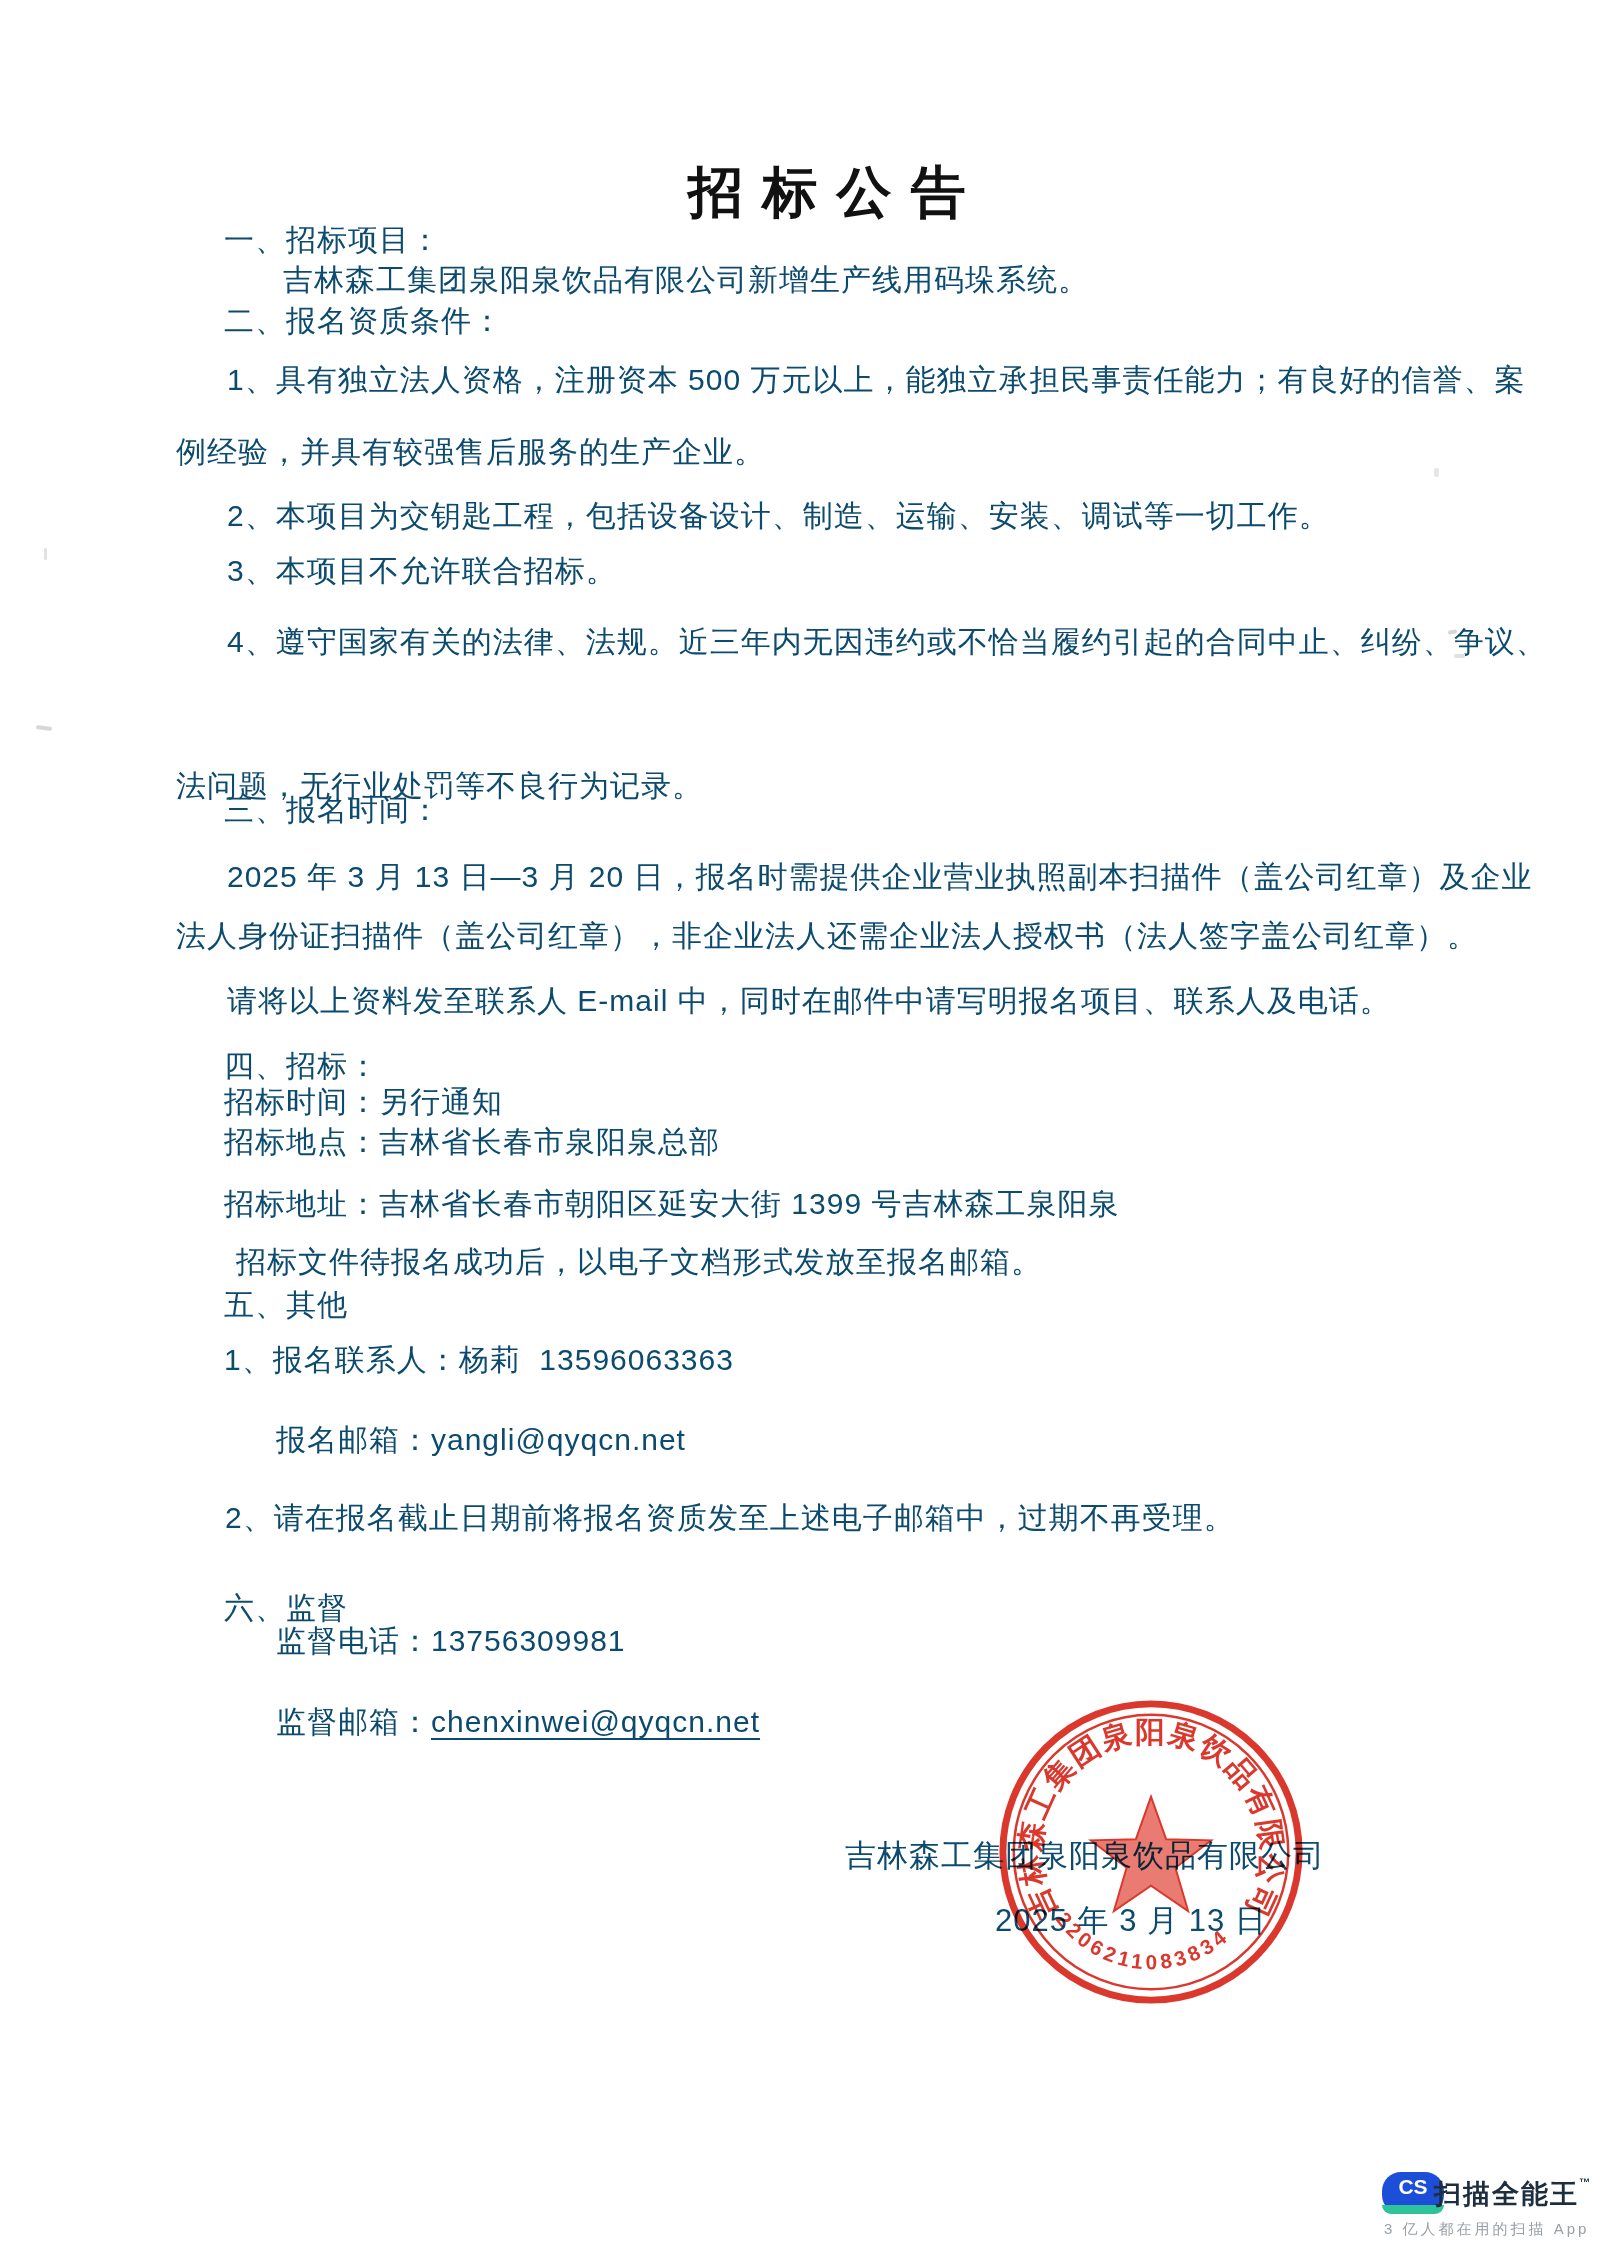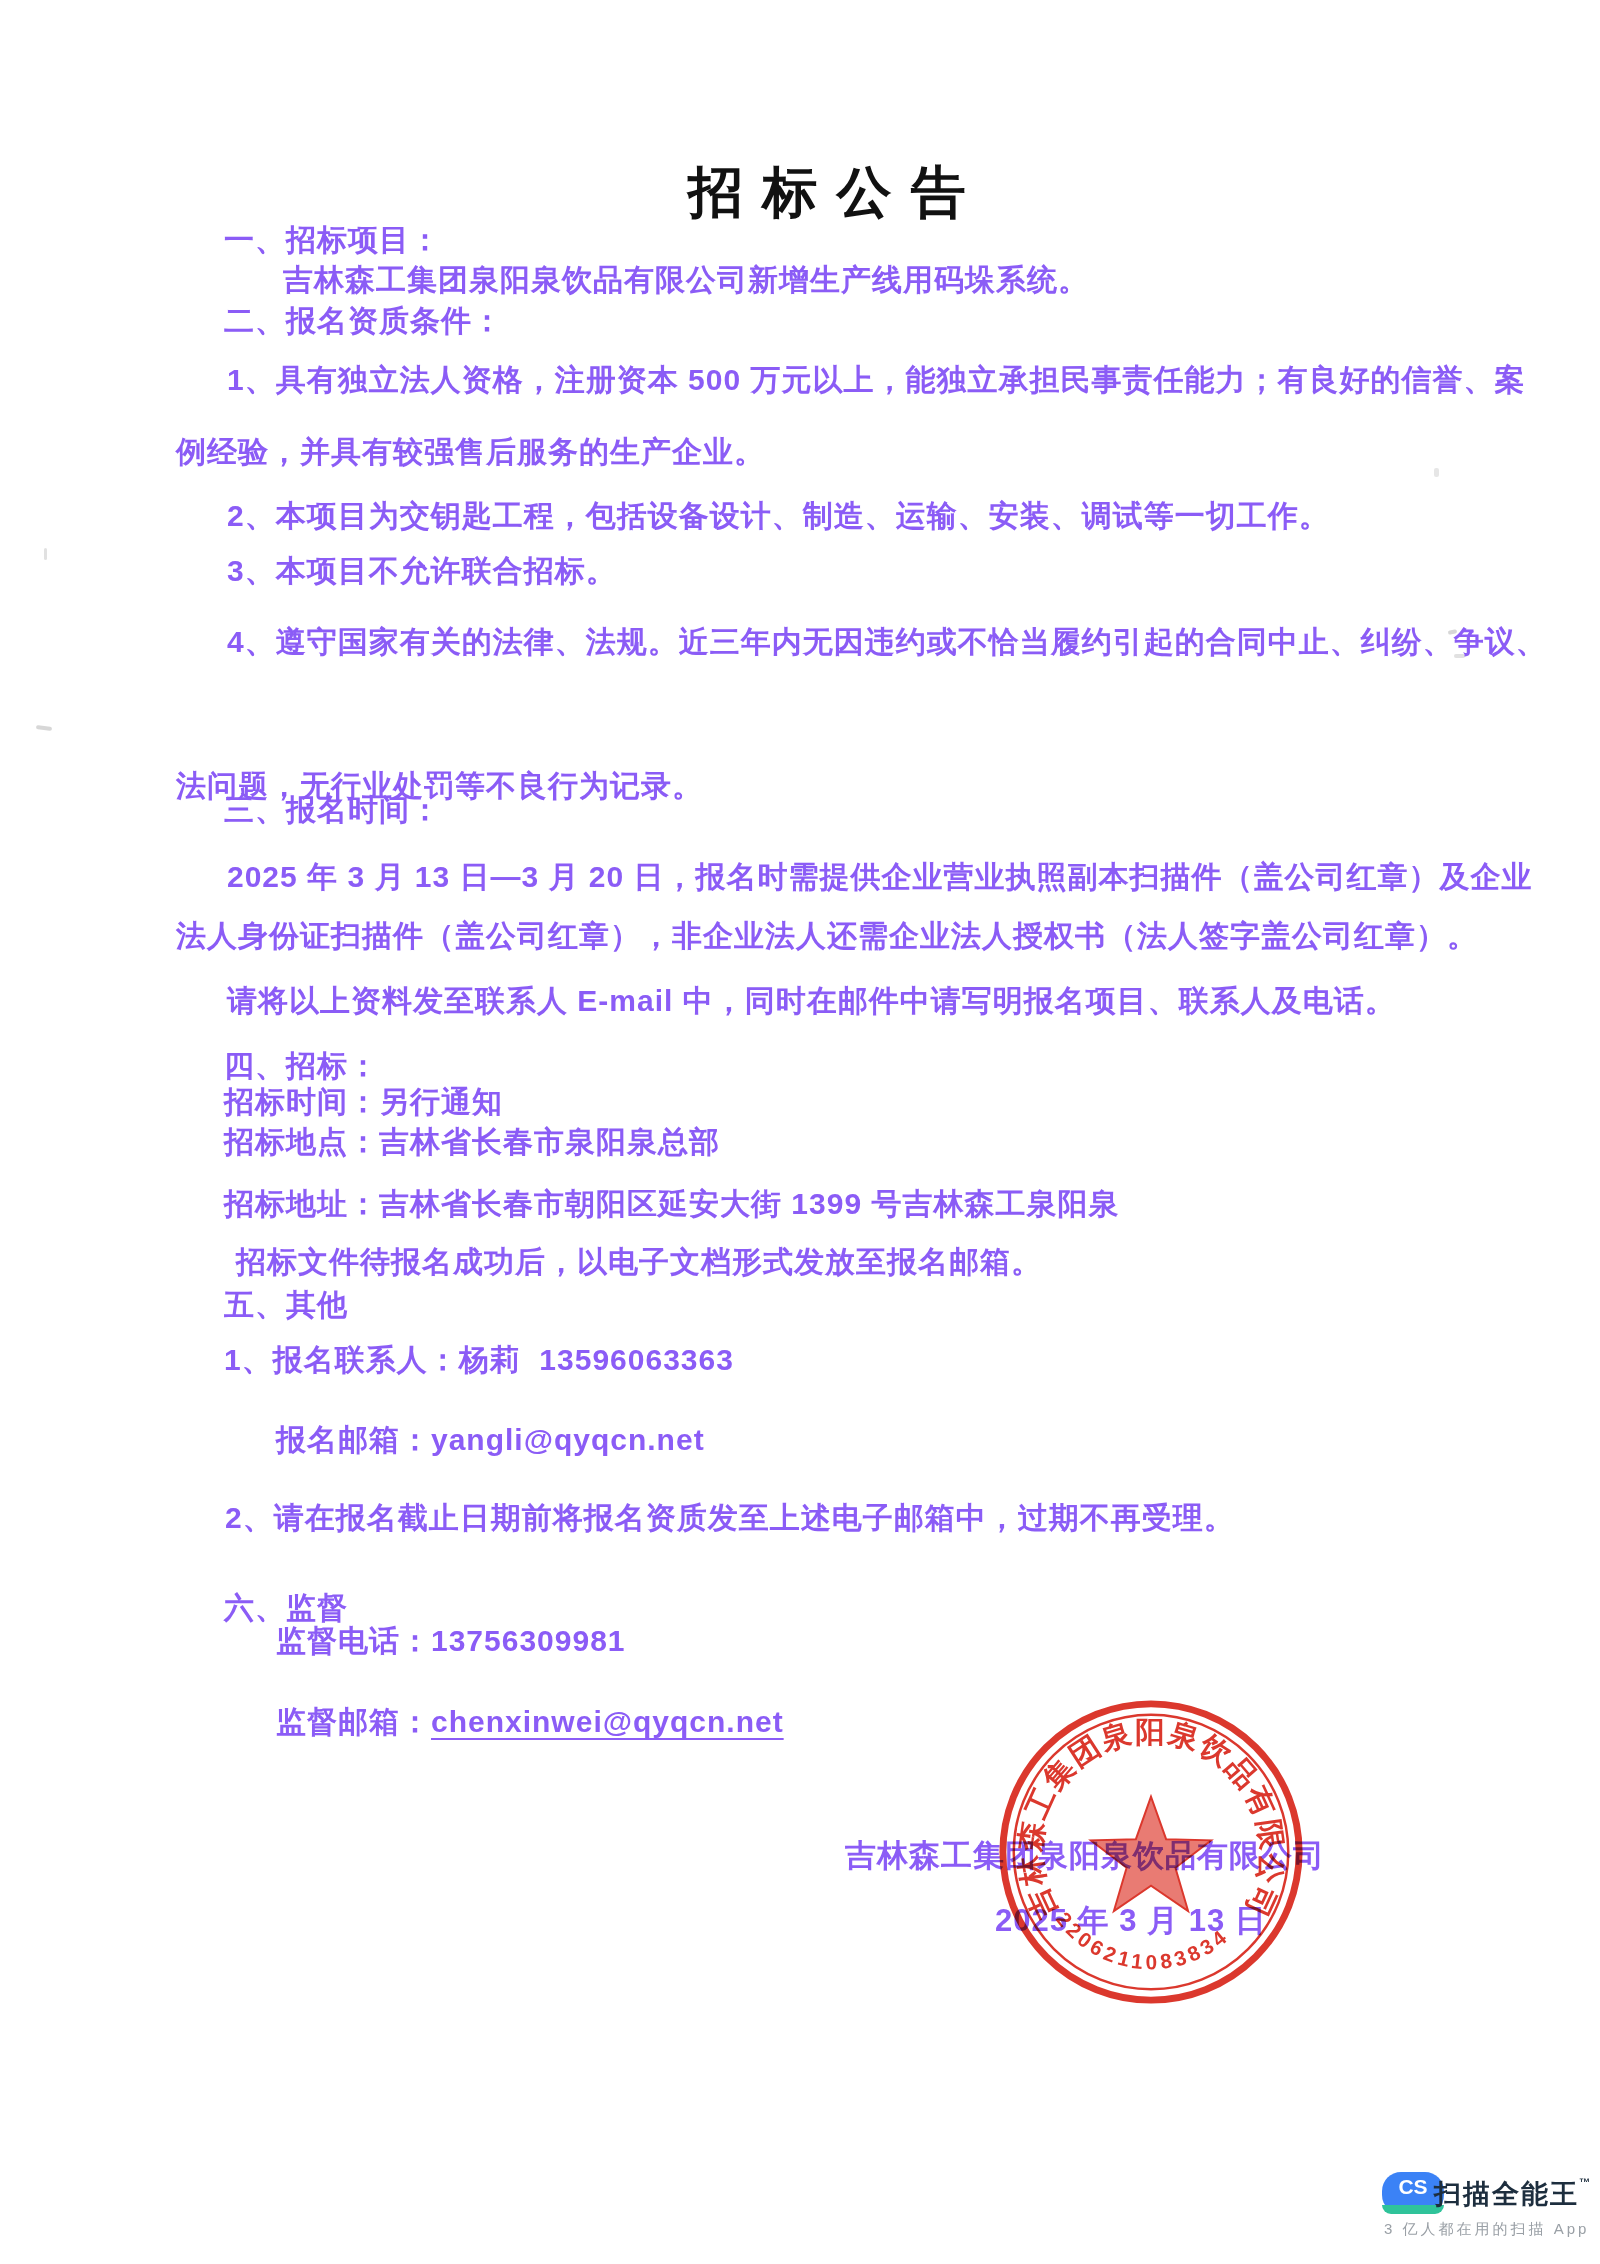--- a/index.html
+++ b/index.html
@@ -12,22 +12,22 @@
     font-family:"Liberation Sans", sans-serif;
     color:#191919;
   }
   
   .ln{
     position:absolute;
     white-space:pre;
     font-size:30px;
     line-height:36px;
     letter-spacing:1px;
-    color:#8b5cf6;
-    font-weight:700;
+    color:#0c4a6e;
+    font-weight:400;
   }
   .title{
     position:absolute;
     left:688px;top:156px;
     font-size:55px;
     letter-spacing:2px;
     font-weight:600;
     color:#111;
     white-space:pre;
   }
@@ -78,21 +78,21 @@
   .a1{left:36px;top:726px;width:16px;height:4px;transform:rotate(8deg);}
   .a2{left:44px;top:548px;width:3px;height:12px;opacity:.3;}
   .a3{left:1448px;top:630px;width:9px;height:4px;transform:rotate(-12deg);}
   .a4{left:1454px;top:654px;width:11px;height:4px;opacity:.3;}
   .a5{left:1434px;top:468px;width:5px;height:9px;opacity:.25;}
   
   .cs-logo{position:absolute;left:1380px;top:2168px;width:200px;height:80px;}
   .cs-icon{
     position:absolute;left:2px;top:4px;
     width:62px;height:42px;
-    background:#3b82f6;
+    background:#1d4ed8;
     border-radius:19px;
   }
   .cs-icon .cs-txt{
     position:absolute;left:0;top:3px;width:100%;
     text-align:center;
     color:#fff;font-weight:bold;font-size:21px;
     letter-spacing:0px;
   }
   .cs-icon .cs-teal{
     position:absolute;left:0;bottom:0;width:100%;height:9px;

